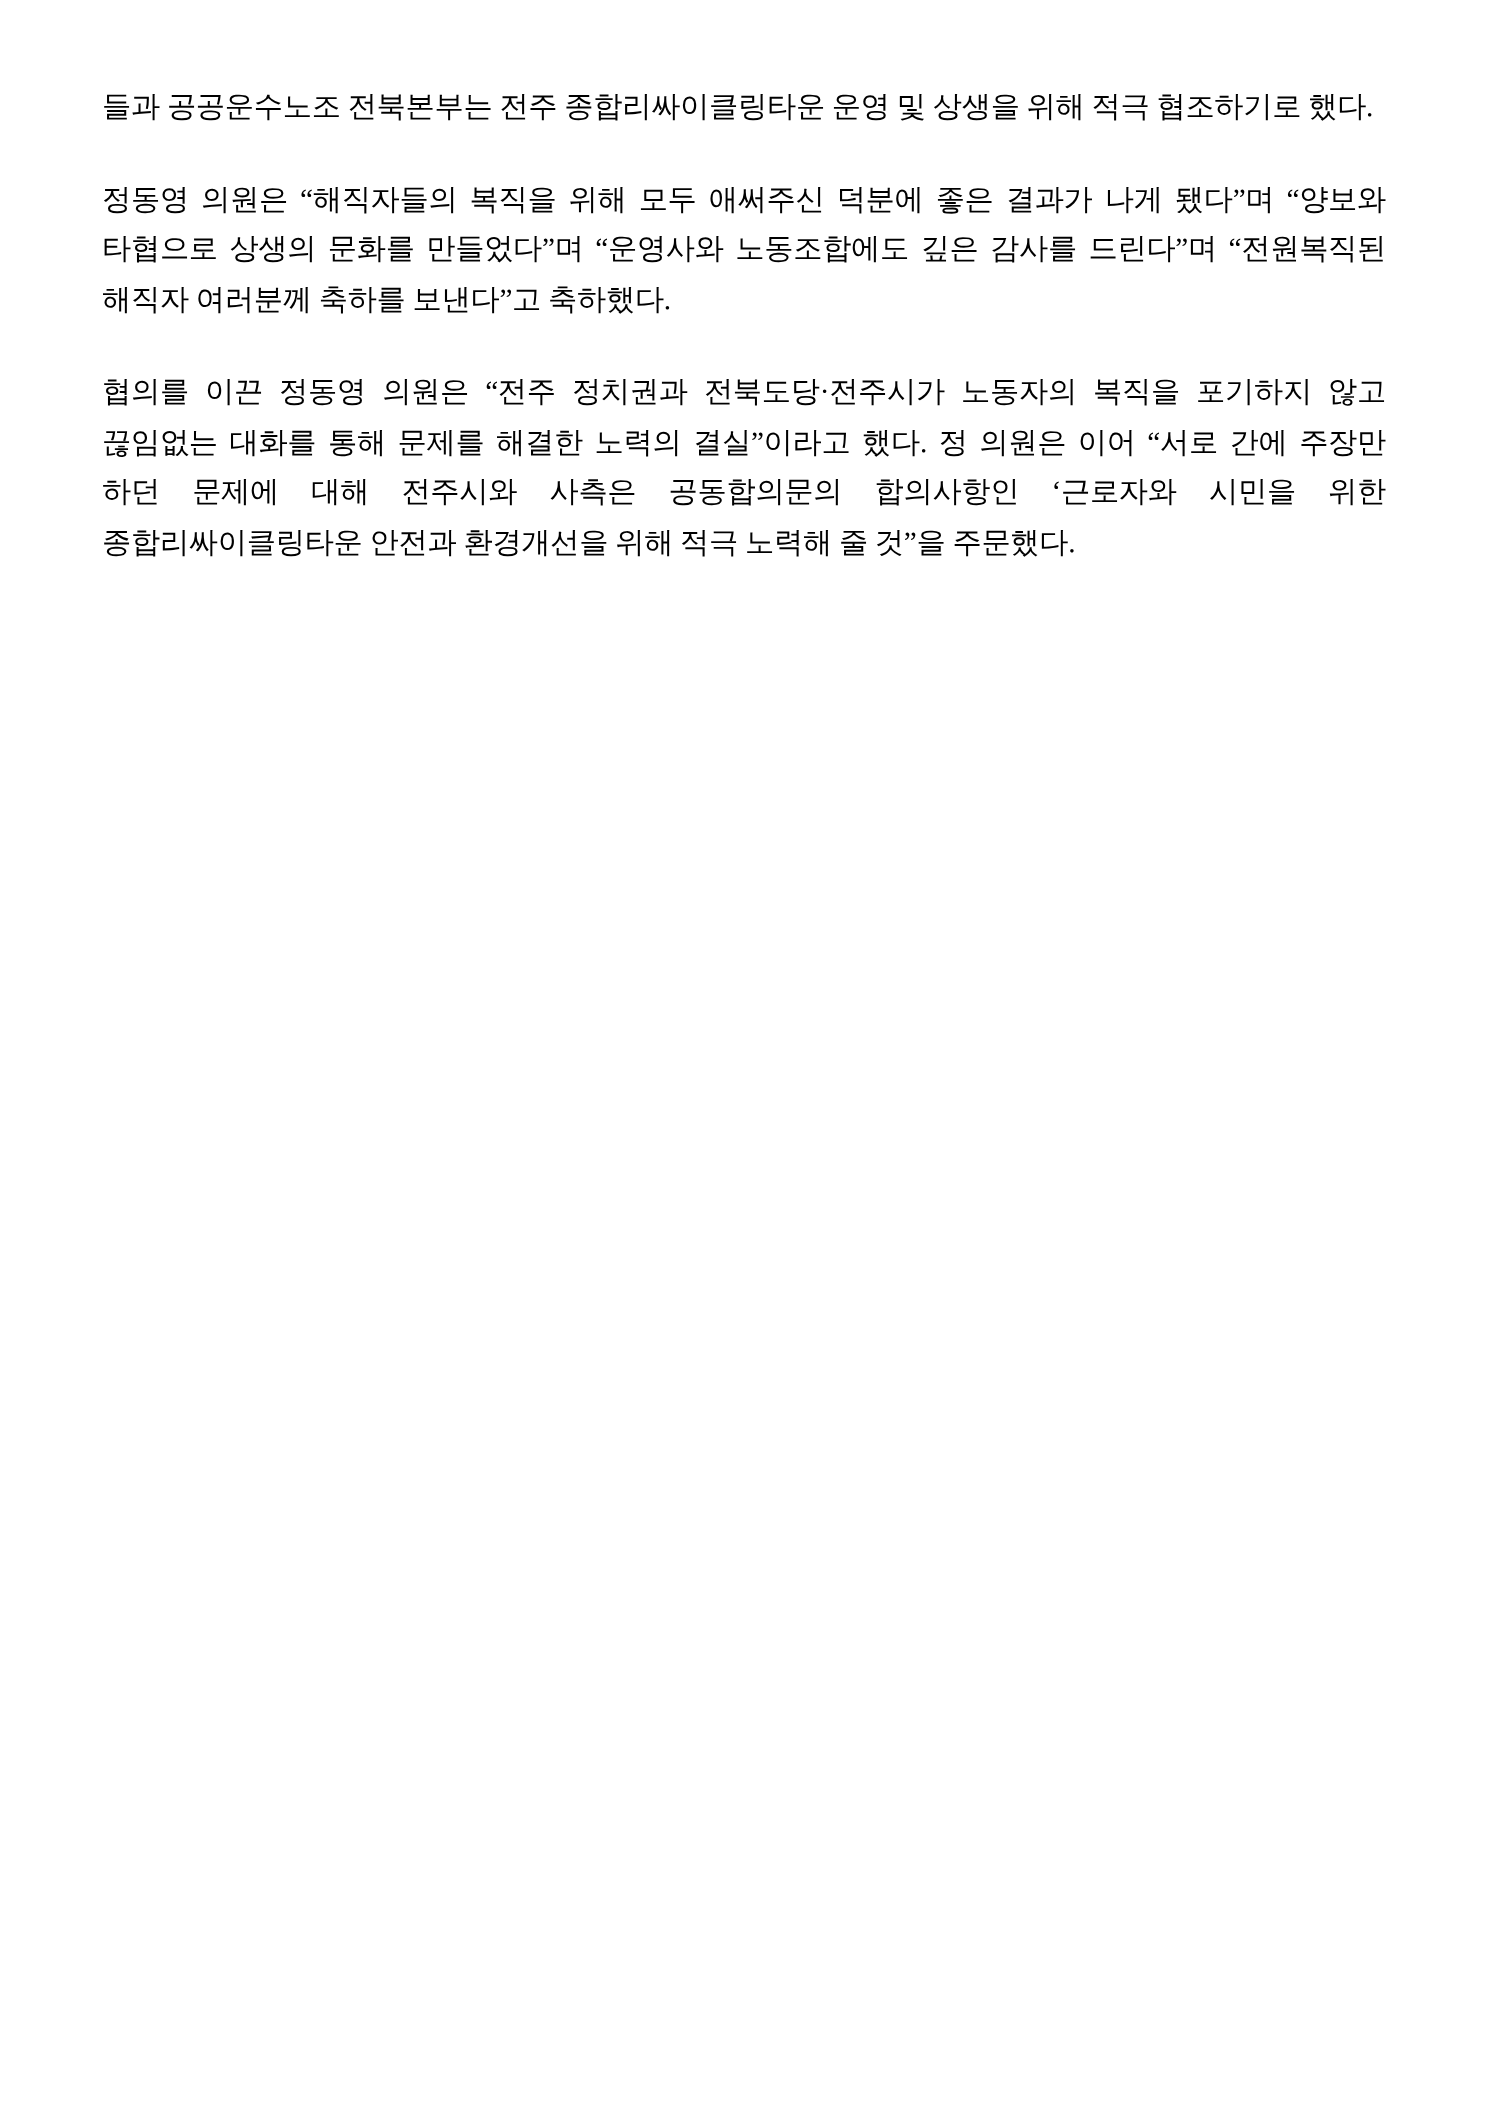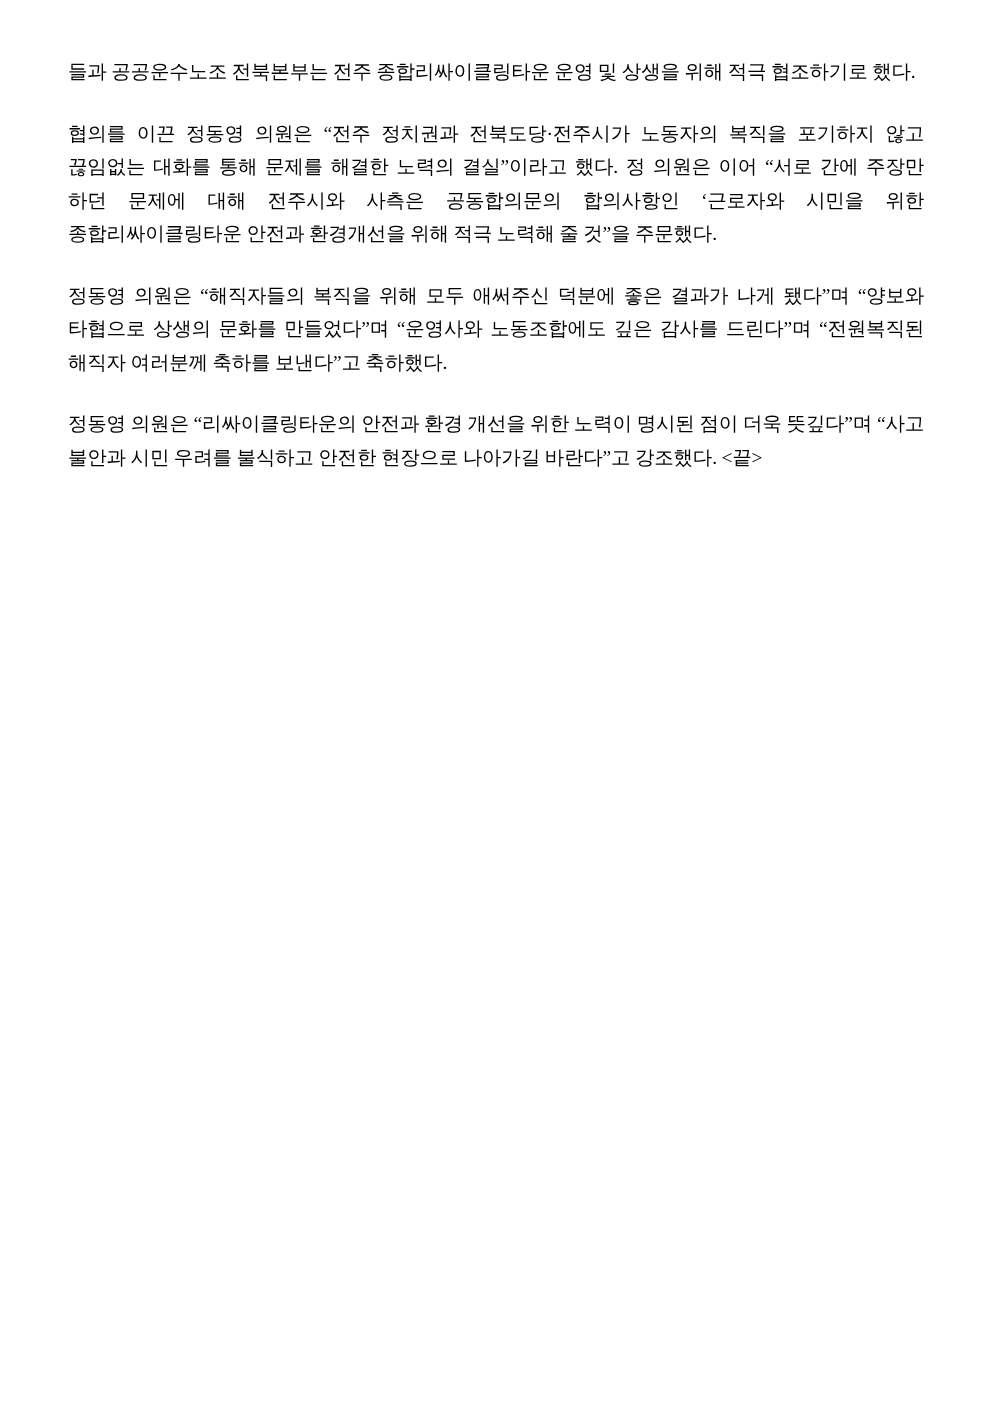--- a/index.html
+++ b/index.html
@@ -51,19 +51,18 @@
     word-break: keep-all;
   }
 </style>
 </head>
 <body>
 
 <div class="page">
 
   <div class="content">
     <p class="para">들과 공공운수노조 전북본부는 전주 종합리싸이클링타운 운영 및 상생을 위해 적극 협조하기로 했다.</p>
+    <p class="para">정동영 의원은 “해직자들의 복직을 위해 모두 애써주신 덕분에 좋은 결과가 나게 됐다”며 “양보와 타협으로 상생의 문화를 만들었다”며 “운영사와 노동조합에도 깊은 감사를 드린다”며 “전원복직된 해직자 여러분께 축하를 보낸다”고 축하했다.</p>
     <p class="para">협의를 이끈 정동영 의원은 “전주 정치권과 전북도당·전주시가 노동자의 복직을 포기하지 않고 끊임없는 대화를 통해 문제를 해결한 노력의 결실”이라고 했다. 정 의원은 이어 “서로 간에 주장만 하던 문제에 대해 전주시와 사측은 공동합의문의 합의사항인 ‘근로자와 시민을 위한 종합리싸이클링타운 안전과 환경개선을 위해 적극 노력해 줄 것”을 주문했다.</p>
-    <p class="para">정동영 의원은 “해직자들의 복직을 위해 모두 애써주신 덕분에 좋은 결과가 나게 됐다”며 “양보와 타협으로 상생의 문화를 만들었다”며 “운영사와 노동조합에도 깊은 감사를 드린다”며 “전원복직된 해직자 여러분께 축하를 보낸다”고 축하했다.</p>
-    <p class="para">정동영 의원은 “리싸이클링타운의 안전과 환경 개선을 위한 노력이 명시된 점이 더욱 뜻깊다”며 “사고 불안과 시민 우려를 불식하고 안전한 현장으로 나아가길 바란다”고 강조했다. &lt;끝&gt;</p>
   </div>
 
 
 </div>
 
 </body></html>

